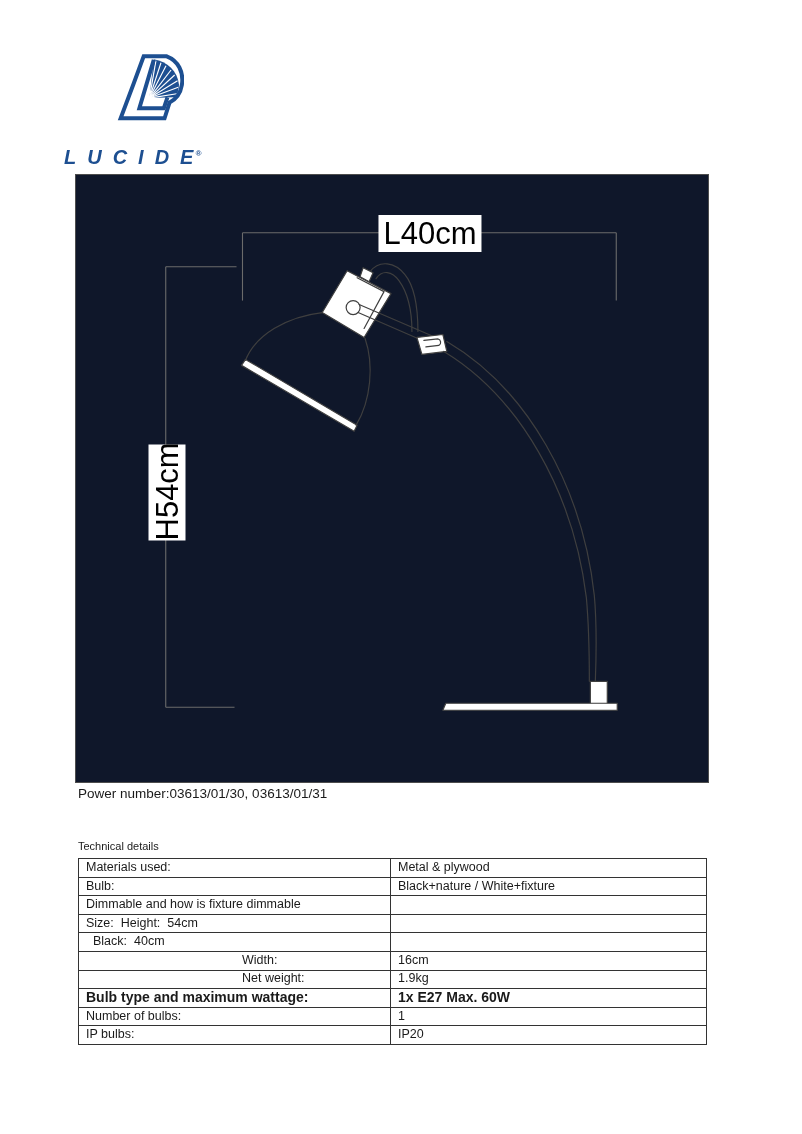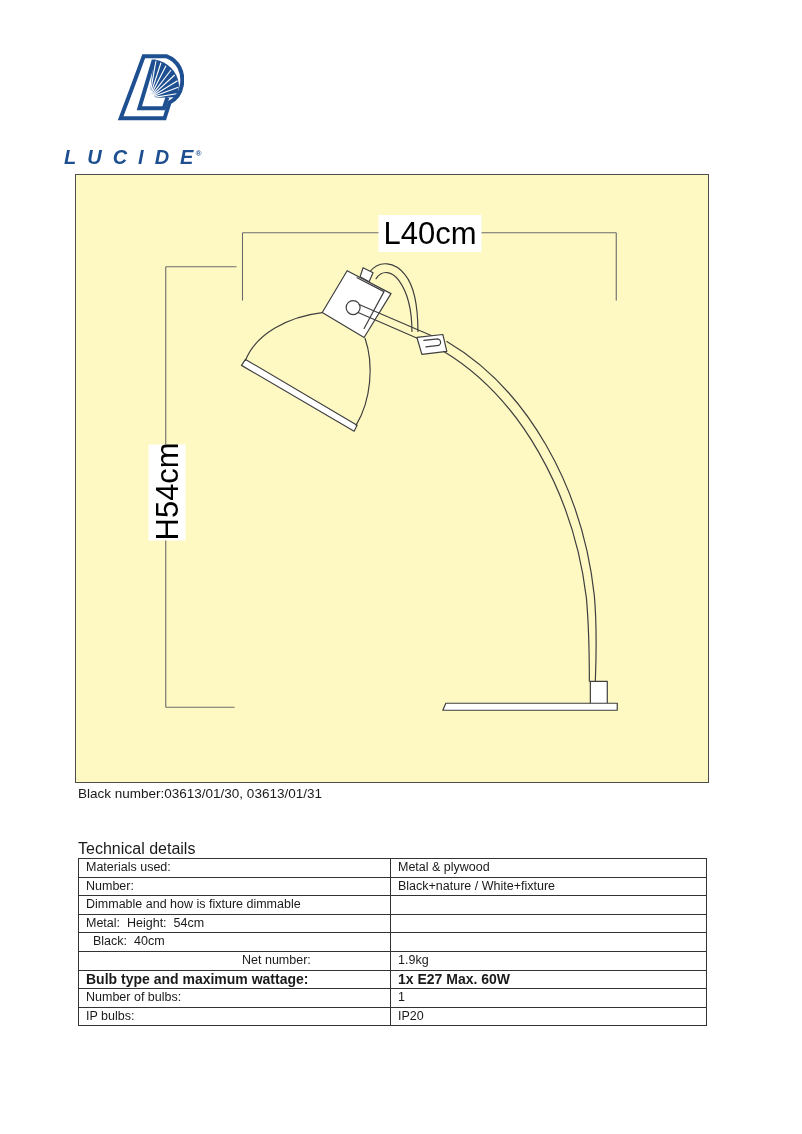--- a/index.html
+++ b/index.html
@@ -22,21 +22,21 @@
   }
   .logo-reg {
     font-size: 8px; font-weight: bold; font-style: italic;
     color: #1d4f91; vertical-align: super; margin-left: -9px;
   }
 
   
   .drawing-box {
     position: absolute; left: 75px; top: 174px;
     width: 634px; height: 609px;
-    border: 1.5px solid #4d4d4d; background: #fef9c3;
+    border: 1.5px solid #4d4d4d; background: #0f172a;
   }
   .drawing-svg { position: absolute; left: 0; top: 0; width: 100%; height: 100%; }
   .dim-label-l {
     position: absolute; left: 354px; top: 40px; transform: translateX(-50%);
     font-size: 31px; color: #000; background: #fff; padding: 0 5px;
     line-height: 37px; white-space: nowrap;
   }
   .dim-label-h {
     position: absolute; left: 43px; top: 299px;
     width: 96px; height: 37px; text-align: center;
@@ -46,21 +46,21 @@
   }
 
   
   .item-line {
     position: absolute; left: 78px; top: 786px;
     font-size: 13.5px; white-space: pre-wrap;
   }
   .item-line .val { margin-left: 0; }
   .tech-title {
     position: absolute; left: 78px; top: 840px;
-    font-size: 16px;
+    font-size: 11px;
   }
 
   
   .tech-table {
     position: absolute; left: 78px; top: 858px;
     width: 628px; border-collapse: collapse;
     font-size: 12.5px; table-layout: fixed;
   }
   .tech-table td {
     border: 1px solid #333333;
@@ -141,58 +141,62 @@
       <path d="M 516,508 L 533,508 L 533,531 L 516,531 Z"></path>
 
       <path d="M 371,530 L 543,530 L 543,537 L 368,537 Z"></path>
     </g>
   </svg>
 
   <div class="dim-label-l">L40cm</div>
   <div class="dim-label-h">H54cm</div>
 </div>
 
-<div class="item-line"><span>Black number:</span><span class="val">03613/01/30, 03613/01/31</span></div>
+<div class="item-line"><span>Power number:</span><span class="val">03613/01/30, 03613/01/31</span></div>
 
 <div class="tech-title">Technical details</div>
 
 <table class="tech-table">
   <colgroup>
       <col class="c-left">
       <col class="c-right">
     </colgroup>
   <tbody>
   <tr>
     <td class="ind-none">Materials used:</td>
     <td>Metal &amp; plywood</td>
   </tr>
 
   <tr>
-    <td class="ind-none">Number:</td>
+    <td class="ind-none">Bulb:</td>
     <td>Black+nature / White+fixture</td>
   </tr>
 
   <tr>
     <td class="ind-none">Dimmable and how is fixture dimmable</td>
     <td></td>
   </tr>
 
   <tr>
-    <td class="ind-none">Metal:  Height:  54cm</td>
+    <td class="ind-none">Size:  Height:  54cm</td>
     <td></td>
   </tr>
 
   <tr>
     <td class="ind-small">Black:  40cm</td>
     <td></td>
   </tr>
 
-
-  <tr>
-    <td class="ind-large">Net number:</td>
+  <tr>
+    <td class="ind-large">Width:</td>
+    <td>16cm</td>
+  </tr>
+
+  <tr>
+    <td class="ind-large">Net weight:</td>
     <td>1.9kg</td>
   </tr>
 
 
   <tr>
     <td class="ind-none emph">Bulb type and maximum wattage:</td>
     <td class="emph">1x E27 Max. 60W</td>
   </tr>
 
   <tr>

